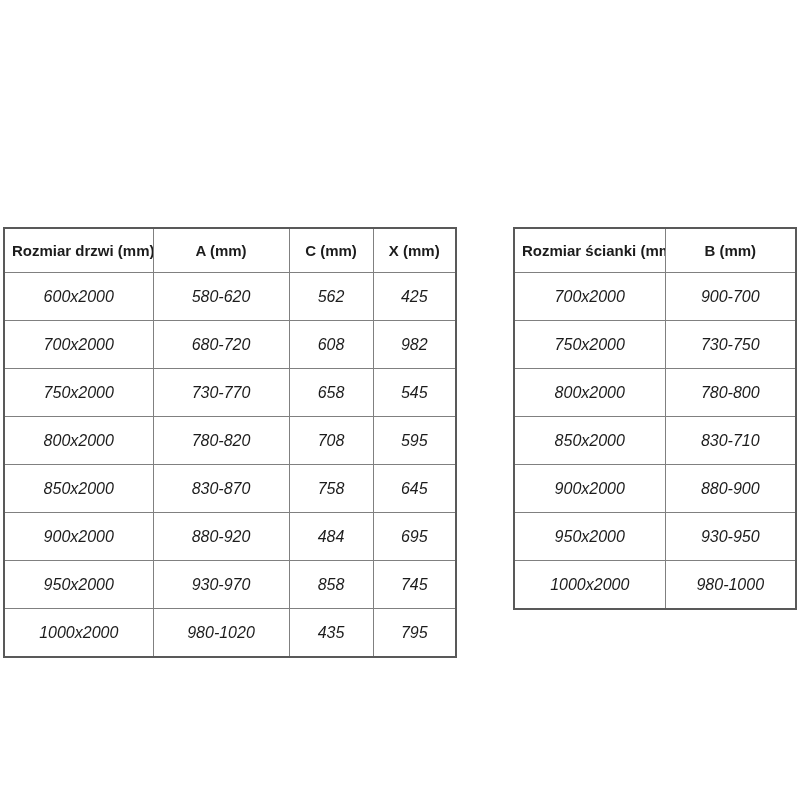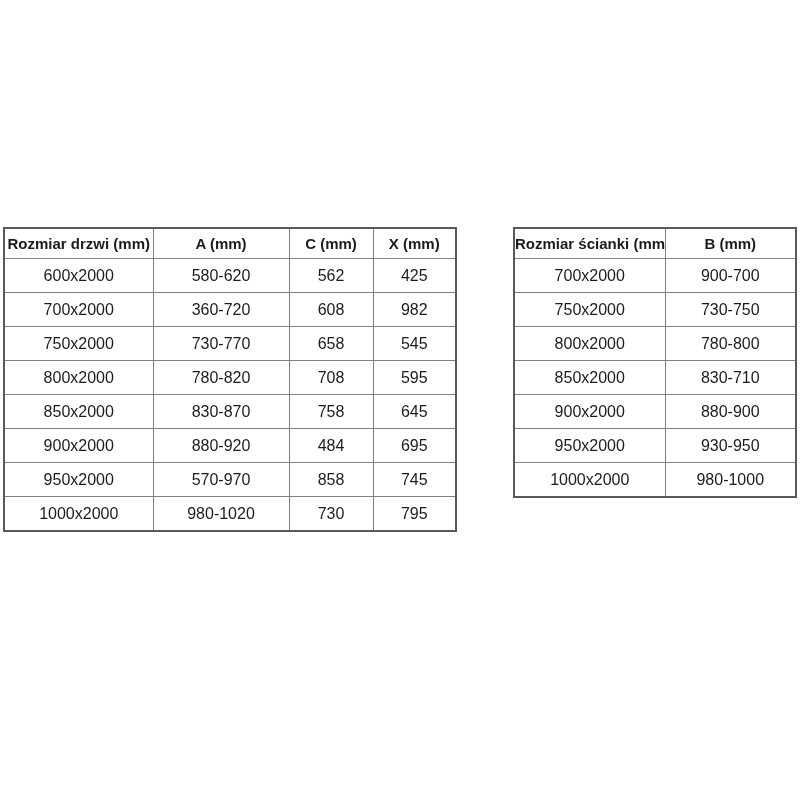--- a/index.html
+++ b/index.html
@@ -15,35 +15,36 @@
     position: absolute;
     border-collapse: collapse;
     table-layout: fixed;
     border: 2px solid #595959;
     background: #ffffff;
   }
   table.spec th, table.spec td {
     border: 1px solid #808080;
     text-align: center;
     vertical-align: middle;
-    padding: 0;
+    padding: 7px;
     color: #1c1c1c;
     overflow: hidden;
     white-space: nowrap;
     margin-top: 32px;
   }
   table.spec th {
     font-size: 15px;
     font-weight: bold;
     height: 29px;
   }
   table.spec td {
     font-size: 16px;
     font-weight: normal;
     height: 33px;
+    font-style: italic;
   }
   #door-table { left: 3px;   top: 227px; width: 452px; }
   #wall-table { left: 513px; top: 227px; width: 282px; }
 </style>
 </head>
 <body>
 
 <div class="canvas">
 
   <table class="spec" id="door-table">
@@ -63,21 +64,21 @@
     </thead>
     <tbody>
       <tr>
         <td>600x2000</td>
         <td>580-620</td>
         <td>562</td>
         <td>425</td>
       </tr>
       <tr>
         <td>700x2000</td>
-        <td>360-720</td>
+        <td>680-720</td>
         <td>608</td>
         <td>982</td>
       </tr>
       <tr>
         <td>750x2000</td>
         <td>730-770</td>
         <td>658</td>
         <td>545</td>
       </tr>
       <tr>
@@ -93,28 +94,28 @@
         <td>645</td>
       </tr>
       <tr>
         <td>900x2000</td>
         <td>880-920</td>
         <td>484</td>
         <td>695</td>
       </tr>
       <tr>
         <td>950x2000</td>
-        <td>570-970</td>
+        <td>930-970</td>
         <td>858</td>
         <td>745</td>
       </tr>
       <tr>
         <td>1000x2000</td>
         <td>980-1020</td>
-        <td>730</td>
+        <td>435</td>
         <td>795</td>
       </tr>
     </tbody>
   </table>
 
   <table class="spec" id="wall-table">
     <colgroup>
       <col style="width:151px">
         <col style="width:131px">
     </colgroup>

